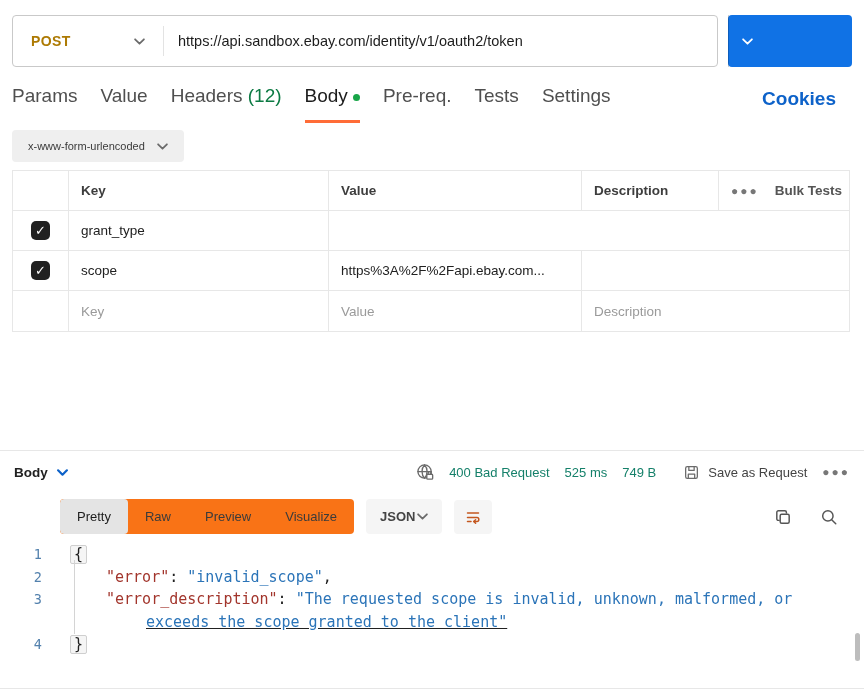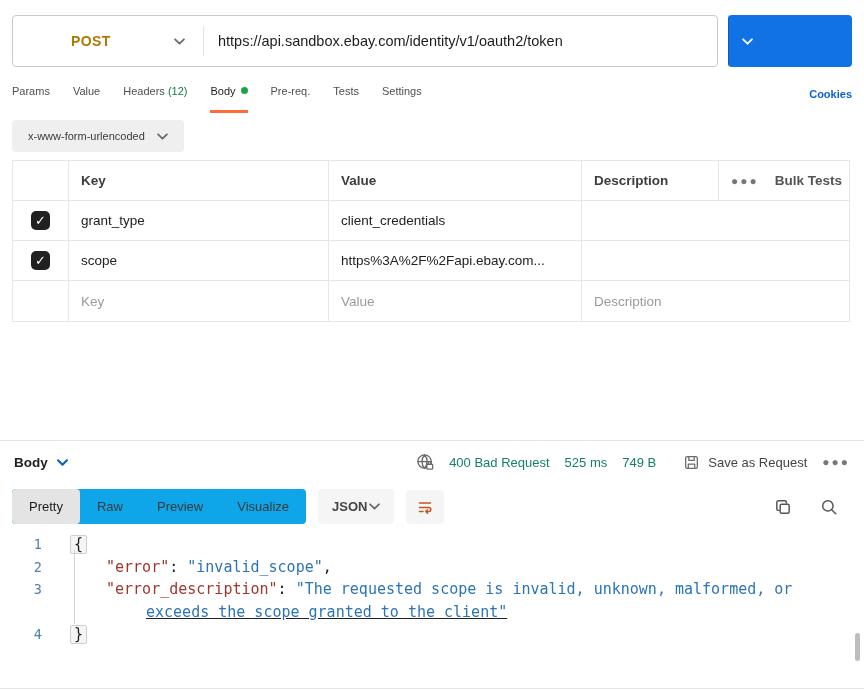--- a/index.html
+++ b/index.html
@@ -8,40 +8,40 @@
     position: relative;
     background: #ffffff;
     font-family: "Liberation Sans", sans-serif;
     color: #212121;
     overflow: hidden;
   }
   
   .url-row { display: flex; gap: 10px; padding: 15px 12px 0 12px; }
   .url-box {
     flex: 1; height: 52px; border: 1px solid #c9c9c9; border-radius: 4px;
-    display: flex; align-items: center; background: #fff; padding-left: 40px;
+    display: flex; align-items: center; background: #fff;
   }
   .method {
     width: 150px; display: flex; align-items: center; justify-content: space-between;
     padding: 0 18px; cursor: pointer;
   }
   .method-label { color: #ad7a03; font-weight: 700; font-size: 14px; letter-spacing: .4px; }
   .chev { stroke: #6b6b6b; fill: none; stroke-width: 1.6; stroke-linecap: round; stroke-linejoin: round; }
   .vdiv { width: 1px; height: 30px; background: #e3e3e3; }
   .url-text { padding-left: 14px; font-size: 14.5px; color: #1c1c1c; white-space: nowrap; overflow: hidden; }
   .send-btn {
     width: 124px; height: 52px; background: #1072e5; border-radius: 4px; color: #fff;
     display: flex; align-items: stretch; cursor: pointer; border: none;
   }
   .send-main { flex: 1; display: flex; align-items: center; justify-content: center; font-weight: 700; font-size: 15px; }
   .send-sep { width: 1px; background: rgba(0,0,0,.18); margin: 0; }
   .send-caret { width: 37px; display: flex; align-items: center; justify-content: center; }
   .send-caret .chev { stroke: #fff; }
   
-  .tabs-row { display: flex; align-items: flex-end; gap: 23px; padding: 18px 12px 0 12px; font-size: 11px; color: #4f4f4f; }
+  .tabs-row { display: flex; align-items: flex-end; gap: 23px; padding: 18px 28px 0 12px; font-size: 19px; color: #4f4f4f; }
   .tab { padding-bottom: 13px; border-bottom: 3px solid transparent; cursor: pointer; white-space: nowrap; }
   .tab.active { color: #1c1c1c; border-bottom-color: #ff6c37; }
   .tab .count { color: #0c7a43; }
   .body-dot { display: inline-block; width: 7px; height: 7px; border-radius: 50%; background: #18a548; margin-left: 5px; vertical-align: 1px; }
   .cookies { margin-left: auto; color: #0d62c9; font-weight: 600; padding-bottom: 13px; cursor: pointer; }
   
   .type-pill {
     margin: 7px 0 0 12px; display: inline-flex; align-items: center; gap: 12px;
     background: #efefef; border-radius: 4px; padding: 10px 16px; font-size: 11px; color: #3b3b3b; cursor: pointer;
   }
@@ -64,21 +64,21 @@
   .resp { border-top: 1px solid #e7e7e7; margin-top: 118px; }
   .resp-head { display: flex; align-items: center; padding: 12px 14px 6px 14px; }
   .resp-body-sel { display: flex; align-items: center; gap: 9px; font-size: 13.5px; font-weight: 600; color: #212121; cursor: pointer; }
   .resp-body-sel .chev { stroke: #0d62c9; stroke-width: 2; }
   .resp-meta { margin-left: auto; display: flex; align-items: center; gap: 15px; font-size: 13px; }
   .status-green { color: #15806a; }
   .save-group { display: flex; align-items: center; gap: 8px; color: #444; margin-left: 12px; cursor: pointer; }
   .icon-stroke { stroke: #6b6b6b; fill: none; stroke-width: 1.2; stroke-linecap: round; stroke-linejoin: round; }
   
   .view-row { display: flex; align-items: center; gap: 12px; padding: 12px 12px 0 12px; }
-  .view-group { display: flex; background: #0ea5e9; border-radius: 4px; overflow: hidden; }
+  .view-group { display: flex; background: #f97316; border-radius: 4px; overflow: hidden; margin-left: 48px; }
   .vtab { padding: 10px 17px; font-size: 13px; color: #3b3b3b; cursor: pointer; border-radius: 4px; }
   .vtab.active { background: #e4e4e4; color: #1c1c1c; }
   .fmt-pill { display: flex; align-items: center; gap: 2px; background: #f5f5f5; border-radius: 4px; padding: 10px 14px; font-size: 13px; font-weight: 600; color: #444; cursor: pointer; }
   .wrap-pill { background: #f5f5f5; border-radius: 4px; padding: 8px 10px; display: flex; align-items: center; cursor: pointer; }
   .right-icons { margin-left: auto; display: flex; align-items: center; gap: 28px; padding-right: 14px; }
   
   .code { position: relative; margin-top: 9px; font-family: "DejaVu Sans Mono", monospace; font-size: 15px; line-height: 22.5px; }
   .cl { display: flex; }
   .ln { width: 42px; text-align: right; color: #5381ad; font-size: 13.5px; flex: none; user-select: none; }
   .ct { margin-left: 28px; white-space: pre; color: #212121; }
@@ -149,21 +149,20 @@
       <div class="fcell bulk">
         <span class="dots">●●●</span>
         <span>Bulk Tests</span>
       </div>
     </div>
     <div class="frow">
       <div class="fcell cb">
           <span class="checkbox">✓</span>
         </div>
       <div class="fcell">grant_type</div>
-      <div class="fcell">client_credentials</div>
       <div class="fcell"></div>
     </div>
     <div class="frow">
       <div class="fcell cb">
           <span class="checkbox">✓</span>
         </div>
       <div class="fcell">scope</div>
       <div class="fcell">https%3A%2F%2Fapi.ebay.com...</div>
       <div class="fcell"></div>
     </div>

